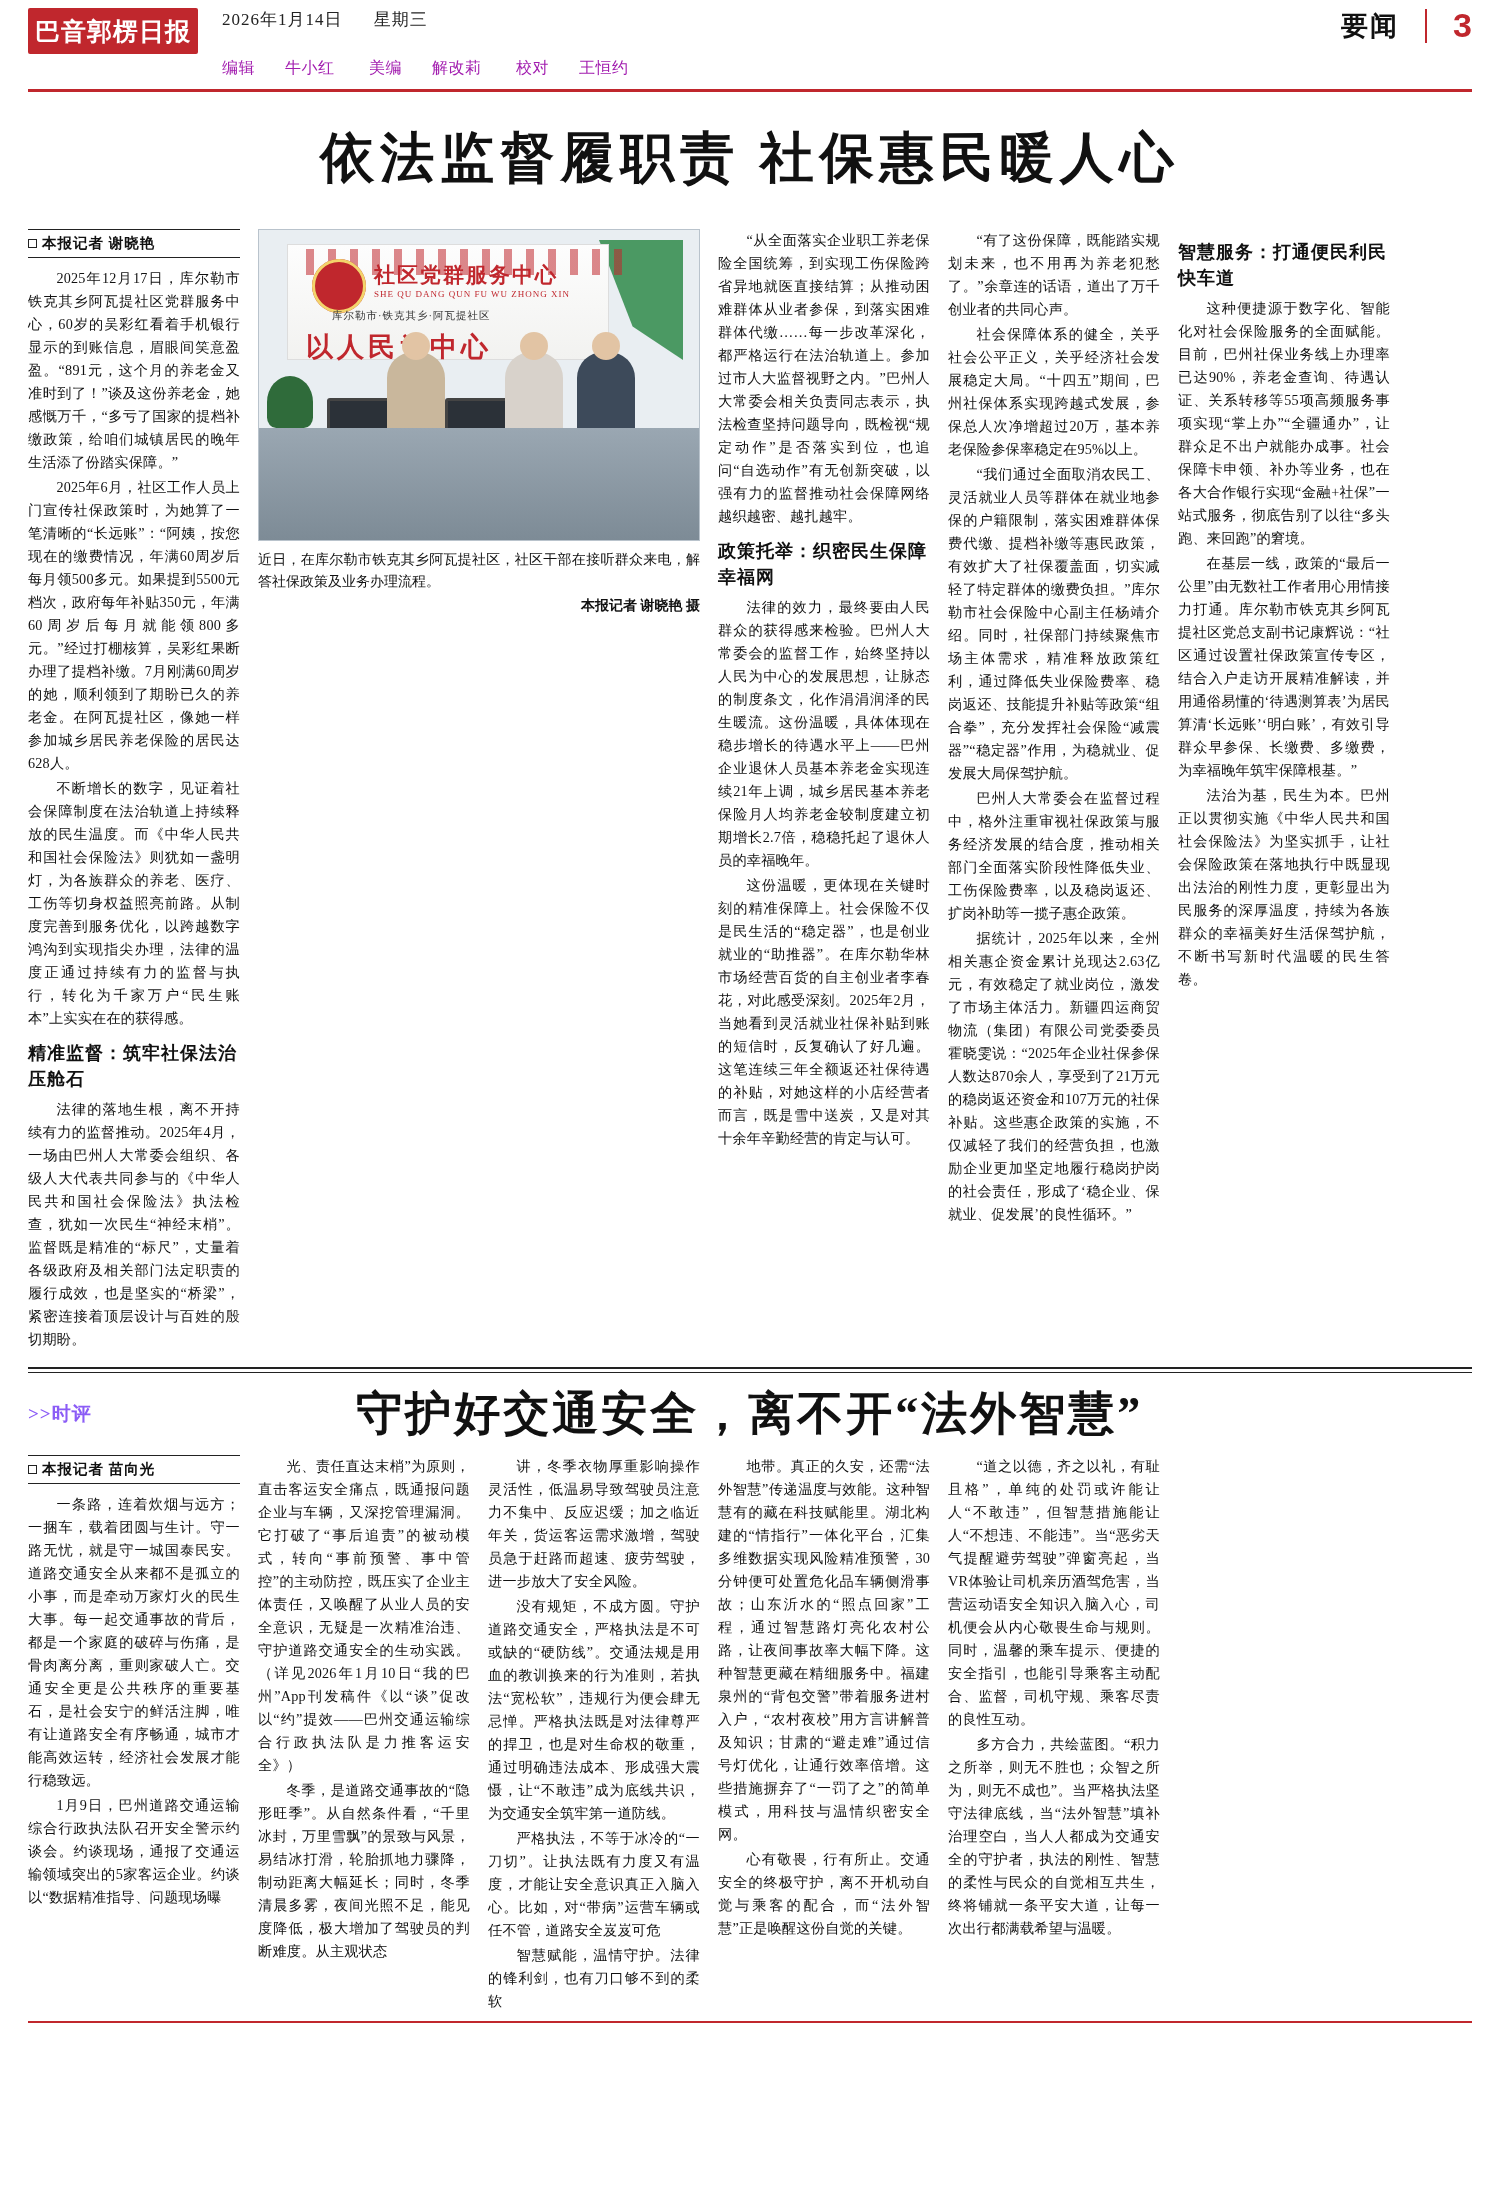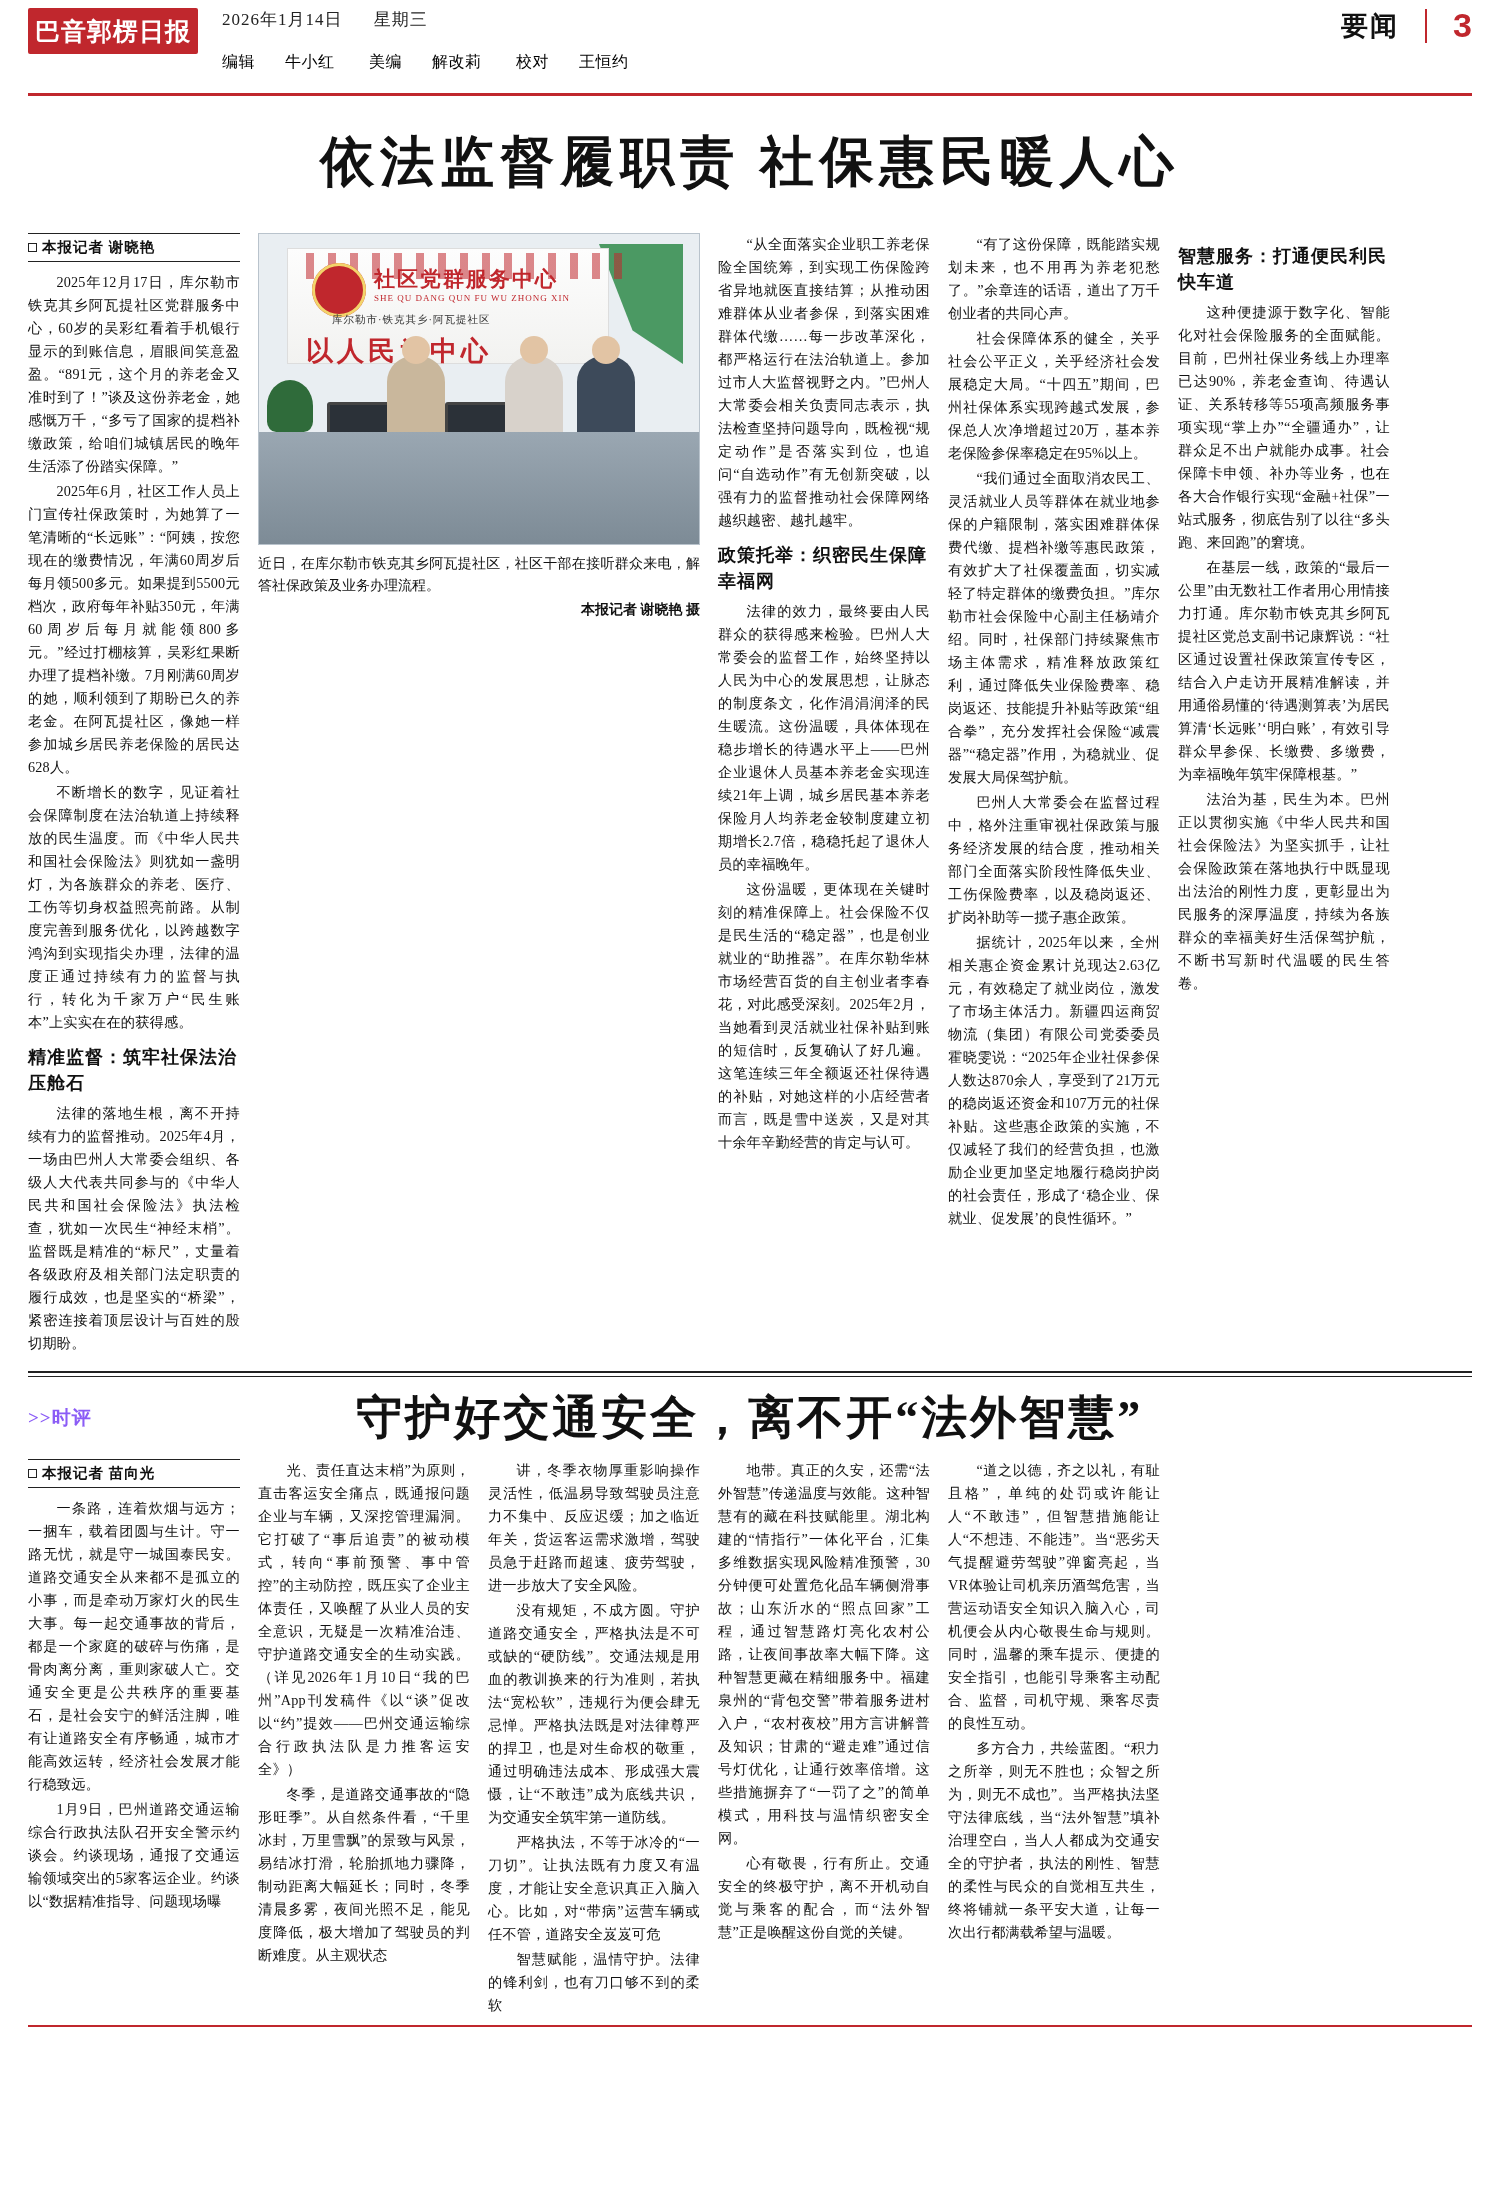--- a/index.html
+++ b/index.html
@@ -12,41 +12,41 @@
     color: #111;
     position: relative;
   }
   .page { width: 1500px; height: 2188px; position: relative; padding: 0 28px; }
 
   
   .masthead {
     display: flex;
     align-items: flex-start;
     padding-top: 6px;
-    padding-bottom: 20px;
+    padding-bottom: 10px;
     border-bottom: 3px solid #c0272d;
     position: relative;
   }
   .logo-box {
     width: 170px; height: 46px;
     background: #c0272d;
     color: #fff;
     display: flex; align-items: center; justify-content: center;
     font-family: "Liberation Serif", serif;
     font-weight: bold;
     font-size: 25px;
     letter-spacing: 1px;
     border-radius: 2px;
     margin-top: 2px;
     flex: 0 0 auto;
   }
   .masthead-mid { margin-left: 24px; padding-top: 2px; }
   .mast-line1 { font-size: 17px; color: #222; letter-spacing: 1px; }
   .mast-line1 span { margin-right: 26px; }
-  .mast-line2 { font-size: 16px; color: #000000; margin-top: 21px; letter-spacing: 0.5px; }
+  .mast-line2 { font-size: 16px; color: #a21caf; margin-top: 27px; letter-spacing: 0.5px; }
   .mast-line2 span { margin-right: 30px; }
   .mast-right {
     position: absolute; right: 0; top: 6px;
     display: flex; align-items: center; gap: 26px;
   }
   .mast-section { font-size: 27px; font-weight: bold; color: #111; letter-spacing: 2px; }
   .mast-div { width: 2px; height: 34px; background: #c0272d; }
   .mast-pageno { font-size: 34px; font-weight: bold; color: #c0272d; font-family: "Liberation Sans", sans-serif; }
 
   

